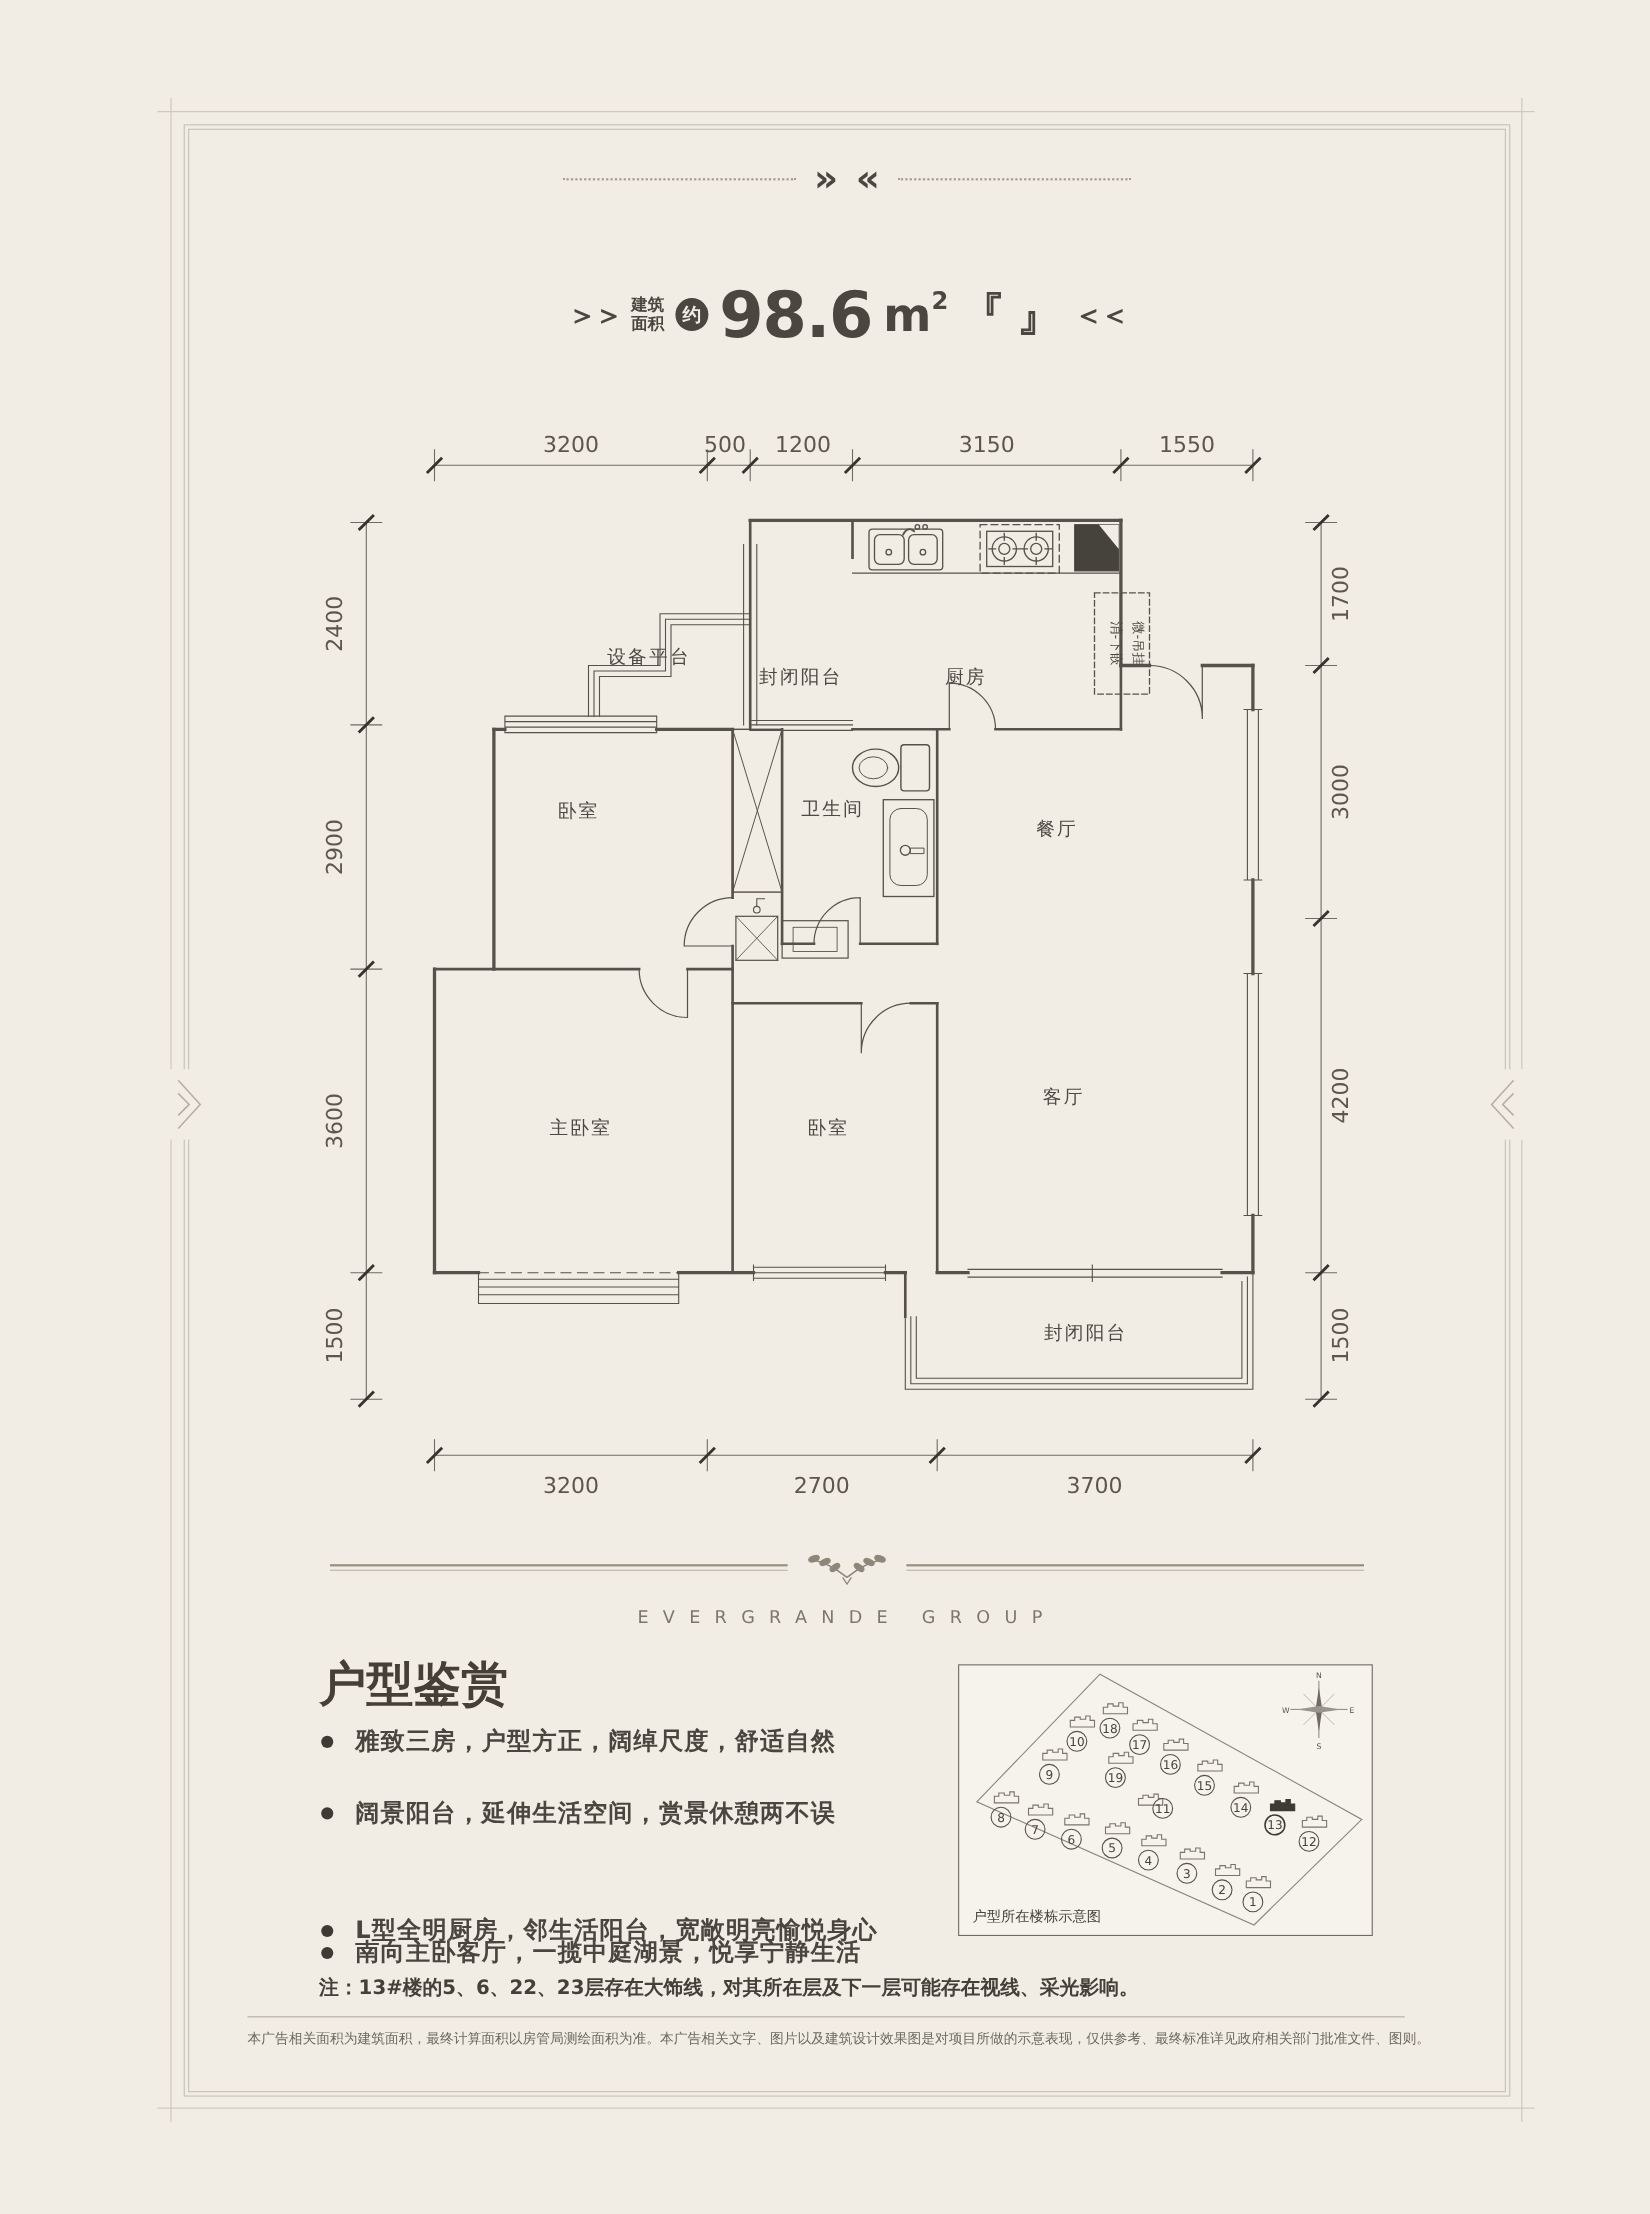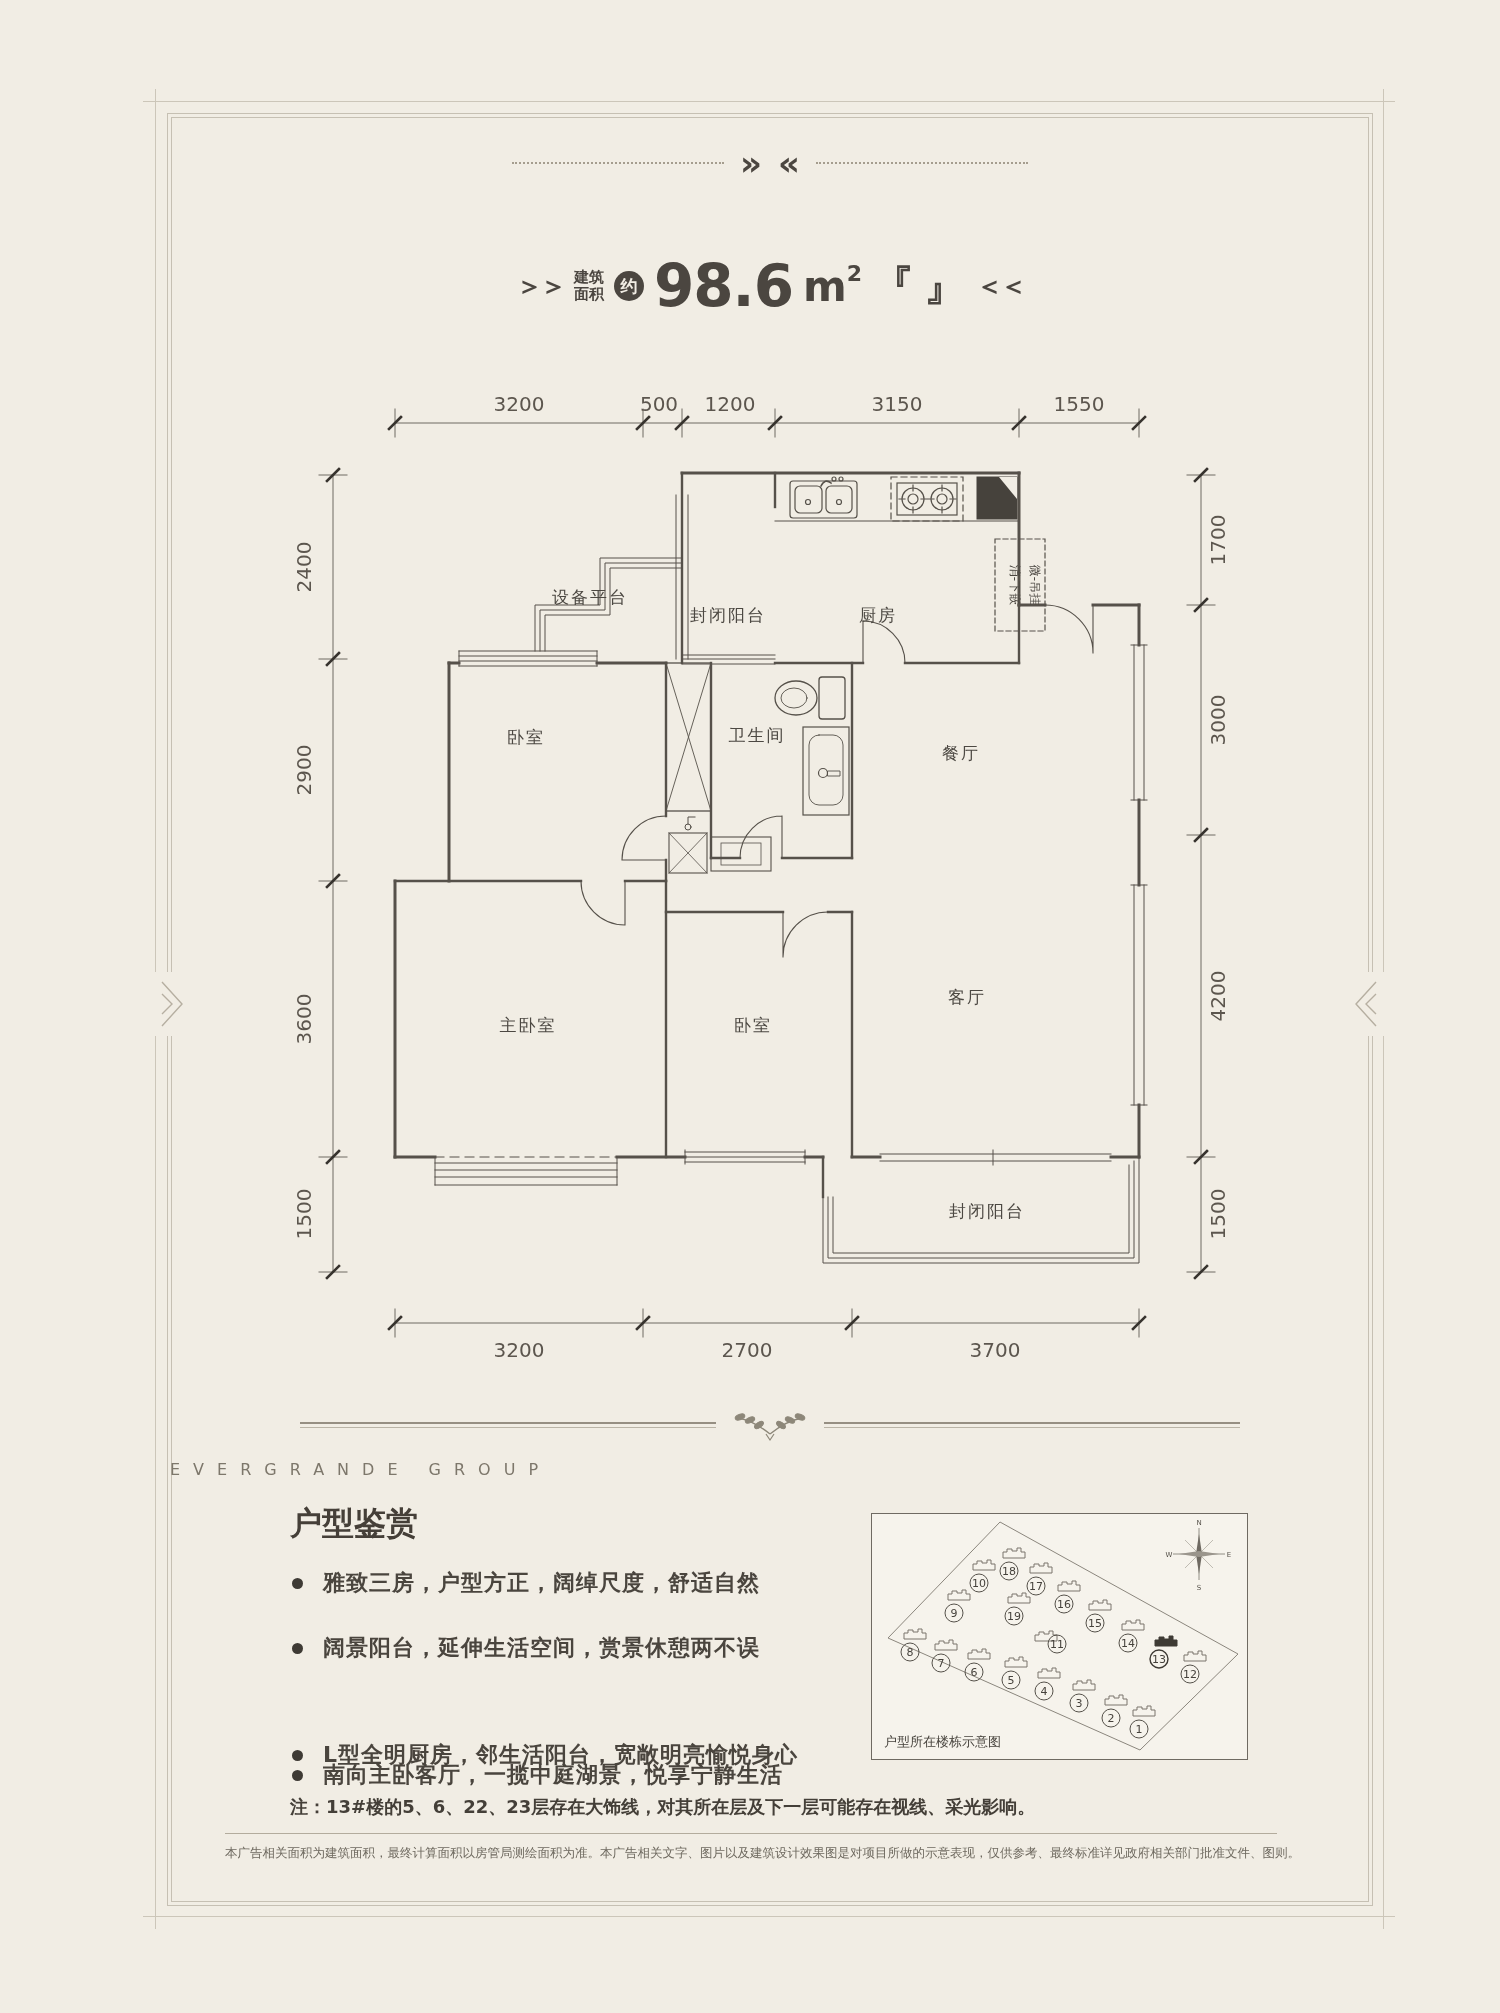--- a/index.html
+++ b/index.html
@@ -28,24 +28,24 @@
   .approx-badge{width:30px;height:30px;border-radius:50%;background:#4b4640;color:#f1ede4;
     font-size:17px;font-weight:bold;display:flex;align-items:center;justify-content:center;}
   .area-value{font-size:58px;font-weight:bold;letter-spacing:-1px;}
   .area-unit{font-size:42px;font-weight:bold;}
   .area-sup{font-size:22px;font-weight:bold;transform:translateY(-20px);display:inline-block;}
   .layout-big{font-size:42px;font-weight:bold;letter-spacing:1px;}
   .bracket{font-size:42px;font-weight:bold;}
   
   .divider-row{position:absolute;left:300px;top:1408px;width:940px;display:flex;align-items:center;}
   .div-line{flex:1;height:3px;border-top:2px solid #968f82;border-bottom:1px solid #bab4a6;}
-  .brand{position:absolute;left:170px;top:1460px;width:1200px;
+  .brand{position:absolute;left:170px;top:1460px;width:1200px;text-align:center;
     font-size:16px;letter-spacing:13px;color:#7d776b;}
   
-  .hl-heading{position:absolute;left:290px;top:1502px;font-size:32px;font-weight:bold;color:#453f38;}
+  .hl-heading{position:absolute;left:290px;top:1502px;font-size:43px;font-weight:bold;color:#453f38;}
   .bullet{position:absolute;left:292px;display:flex;align-items:center;gap:20px;}
   .bullet .dot{width:11px;height:11px;border-radius:50%;background:#3e3a34;flex:0 0 auto;}
   .bullet .txt{font-size:22px;font-weight:bold;color:#4a453e;letter-spacing:1px;white-space:nowrap;}
   .note-line{position:absolute;left:290px;top:1795px;font-size:18px;font-weight:bold;color:#443f38;white-space:nowrap;}
   .sep-line{position:absolute;left:225px;top:1833px;width:1052px;height:0;border-top:1px solid #b3ac9d;}
   .disclaimer{position:absolute;left:225px;top:1845px;width:1060px;font-size:12.5px;color:#6e695f;white-space:nowrap;}
   
   .siteplan{position:absolute;left:871px;top:1513px;width:375px;height:245px;
     background:#f6f3ec;border:1.5px solid #6f6a62;}
   svg text{font-family:"DejaVu Sans","Liberation Sans",sans-serif;}

